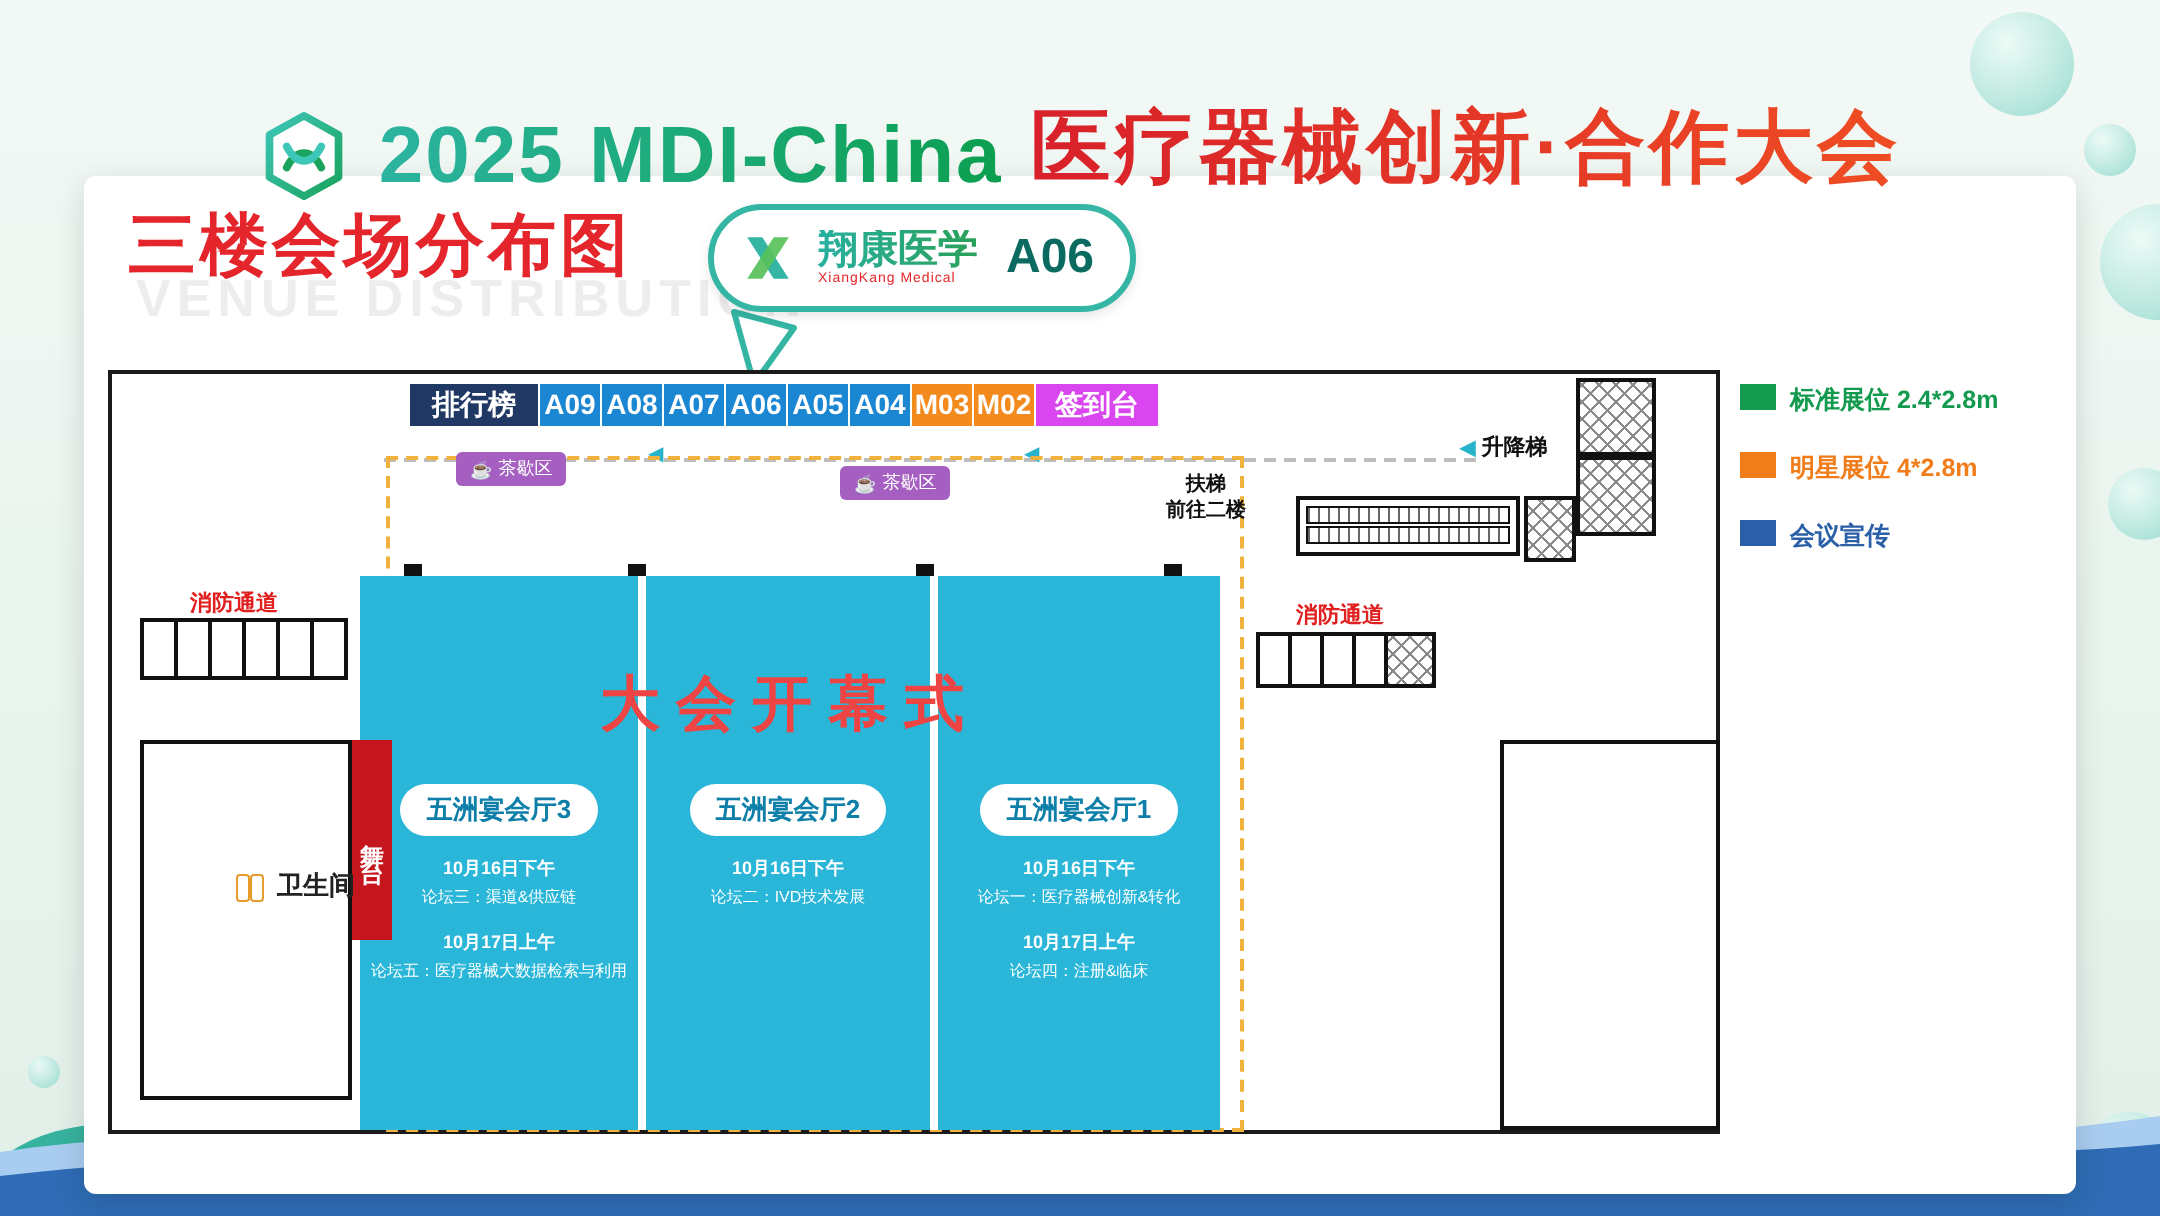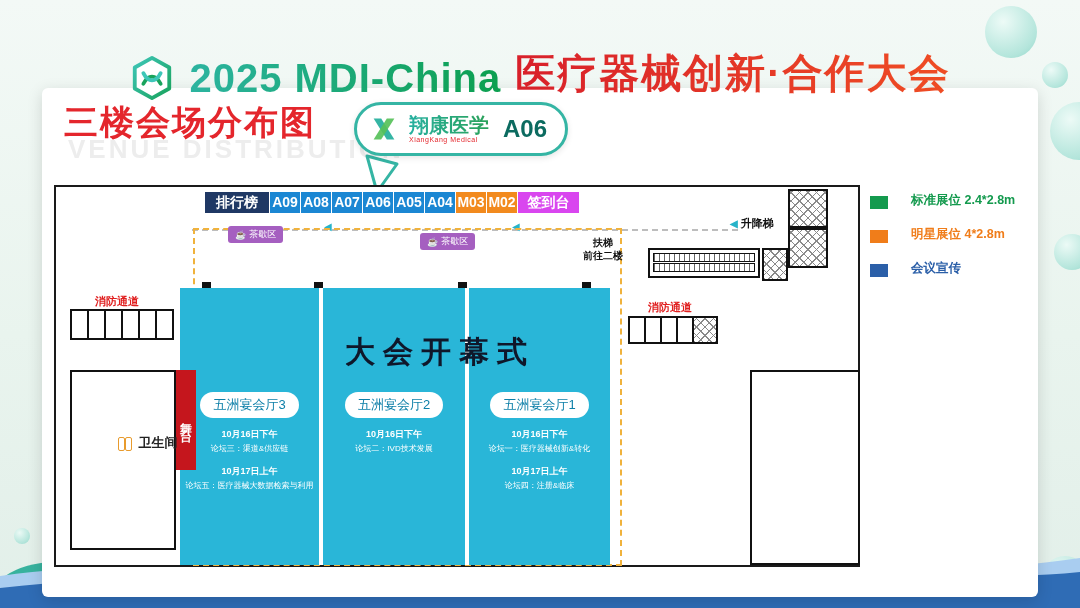--- a/index.html
+++ b/index.html
@@ -55,21 +55,21 @@
 
   .hatch { border:2px solid #111; background-color:#fff;
            background-image:repeating-linear-gradient(45deg,#8a8a8a 0 1px,transparent 1px 6px),
                             repeating-linear-gradient(-45deg,#8a8a8a 0 1px,transparent 1px 6px); }
 
   .elev-label { left:688px; top:128px; display:flex; align-items:center; gap:3px;
                 font-size:11px; font-weight:800; color:#111; }
   .tri { color:#27b3c9; font-size:10px; }
 
   .legend { left:828px; top:104px; display:flex; flex-direction:column; gap:17px; }
-  .legend-row { display:flex; align-items:flex-end; gap:23px; }
+  .legend-row { display:flex; align-items:flex-start; gap:7px; }
   .swatch { width:18px; height:13px; }
   .legend-label { font-size:12.5px; font-weight:700; white-space:nowrap; }
 
   .dash-line { left:150px; top:141px; width:546px; border-top:2px dashed #bdbdbd; }
   .dash-rect { left:151px; top:140px; width:429px; height:338px; border:2px dashed #f0b23c; }
 
   .tea { padding:2px 7px; background:#a55fc0; border-radius:3px; color:#fff; font-size:9px;
          display:inline-flex; align-items:center; gap:3px; white-space:nowrap; z-index:2; }
 
   .esc-label { left:534px; top:148px; width:54px; font-size:10px; font-weight:800;
@@ -80,22 +80,22 @@
                background:repeating-linear-gradient(90deg,#666 0 1px,transparent 1px 5px); }
 
   .fire { color:#e01f1f; font-size:11px; font-weight:800; white-space:nowrap; }
   .strip { display:flex; }
   .stall { background:#fff; border:2px solid #111; margin-right:-2px; }
 
   .hall { left:138px; top:200px; width:430px; height:277px; background:#fff;
           display:flex; gap:4px; }
   .hall-sec { background:#29b6d8; height:100%; display:flex; flex-direction:column; align-items:center; }
   .opening { position:absolute; left:0; top:44px; width:100%; text-align:center;
-             font-size:30px; font-weight:900; color:#0f172a; letter-spacing:8px; z-index:2;margin-left:45px; }
-  .hall-pill { margin-top:104px; background:#fff; color:#0d7fa8; font-size:13px; font-weight:400;
+             font-size:30px; font-weight:900; color:#ef4444; letter-spacing:8px; z-index:2; }
+  .hall-pill { margin-top:104px; background:#fff; color:#0d7fa8; font-size:13px; font-weight:700;
                padding:4px 13px; border-radius:14px; white-space:nowrap; z-index:3; }
   .sess { margin-top:9px; text-align:center; color:#fff; line-height:1.7; z-index:3; }
   .s-time { font-size:9px; font-weight:800; white-space:nowrap; }
   .s-title { font-size:8px; white-space:nowrap; }
   .s-gap { height:8px; }
 
   .stage-bar { left:133px; top:282px; width:21px; height:100px; background:#c5161d;
                color:#fff; font-size:12px; font-weight:800; letter-spacing:8px;
                writing-mode:vertical-rl; display:flex; align-items:center; justify-content:center; }
 

